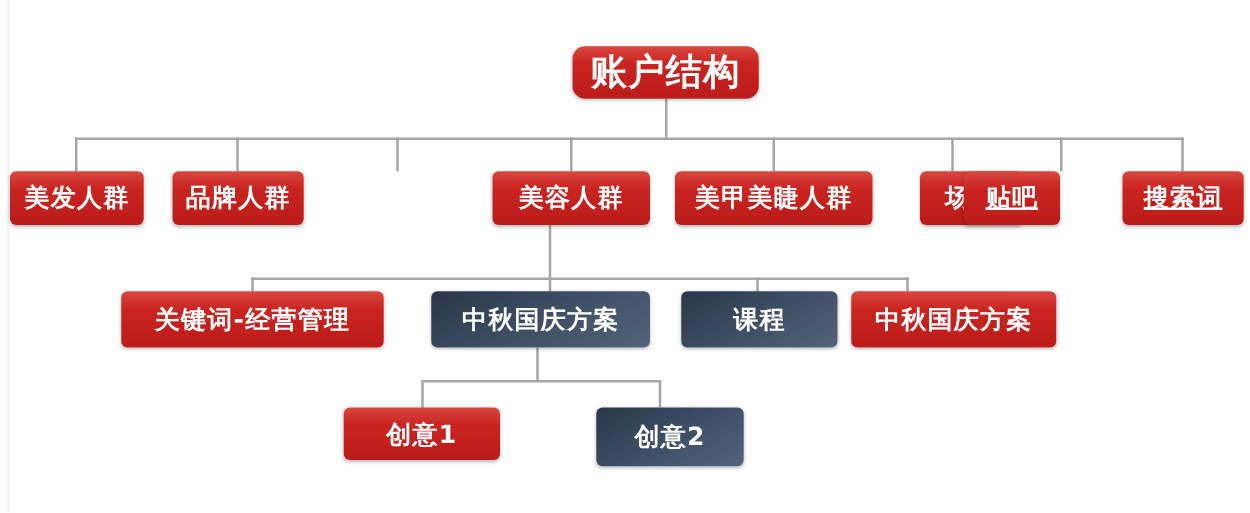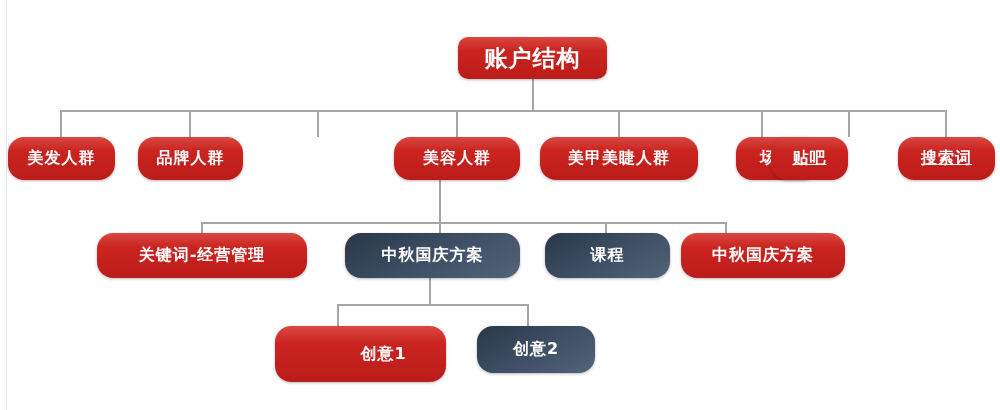--- a/index.html
+++ b/index.html
@@ -10,31 +10,31 @@
     position:relative;overflow:hidden;
   }
   .canvas{position:absolute;inset:0;}
   .edge-line{position:absolute;left:6px;top:0;width:1px;height:410px;background:var(--edge,#ececec);}
   
   .line{position:absolute;background:var(--line,#a6a6a6);}
   
   .node{
     position:absolute;
     display:flex;align-items:center;justify-content:center;
-    color:var(--text,#fff);font-weight:bold;font-size:16px;
-    border-radius:16px;
+    color:var(--text,#fff);font-weight:bold;font-size:20px;
+    border-radius:5px;
     box-shadow:0 1px 3px rgba(0,0,0,.28);
     white-space:nowrap;
     letter-spacing:1px;
   }
   .red{background:linear-gradient(180deg,var(--red-light,#d8483f) 0%,var(--red,#ca2420) 32%,var(--red-dark,#bb1c19) 100%);}
   .navy{background:linear-gradient(150deg,var(--navy-dark,#2a3749) 0%,var(--navy,#3d4d63) 48%,var(--navy-light,#53647a) 100%);}
 
   
-  .p-root{left:458px;top:37px;width:149px;height:42px;font-size:23px;border-radius:10px;}
+  .p-root{left:458px;top:37px;width:149px;height:42px;font-size:29px;border-radius:10px;}
   .v-root{left:532px;top:79px;width:2px;height:31px;}
   .h-l1{left:60px;top:110px;width:887px;height:2px;}
   .d-l1-1{left:60px;top:110px;width:2px;height:27px;}
   .d-l1-2{left:189px;top:110px;width:2px;height:27px;}
   .d-l1-3{left:317px;top:110px;width:2px;height:27px;}
   .d-l1-4{left:456px;top:110px;width:2px;height:27px;}
   .d-l1-5{left:618px;top:110px;width:2px;height:27px;}
   .d-l1-6{left:761px;top:110px;width:2px;height:27px;}
   .d-l1-7{left:848px;top:110px;width:2px;height:27px;}
   .d-l1-8{left:945px;top:110px;width:2px;height:27px;}
@@ -62,21 +62,21 @@
   .p-l3-3{left:545px;top:233px;width:125px;height:45px;}
   .p-l3-4{left:681px;top:233px;width:164px;height:45px;}
 
   
   .v-l3{left:429px;top:278px;width:2px;height:26px;}
   .h-l3{left:337px;top:304px;width:192px;height:2px;}
   .d-l3-1{left:337px;top:304px;width:2px;height:22px;}
   .d-l3-2{left:527px;top:304px;width:2px;height:22px;}
 
   
-  .p-l4-1{left:275px;top:326px;width:125px;height:56px;padding-left:46px;}
+  .p-l4-1{left:275px;top:326px;width:125px;height:42px;}
   .p-l4-2{left:477px;top:326px;width:118px;height:47px;}
 </style>
 </head>
 <body>
 
 <div class="canvas">
 
   <div class="edge-line"></div>
 
   <div class="line v-root"></div>

